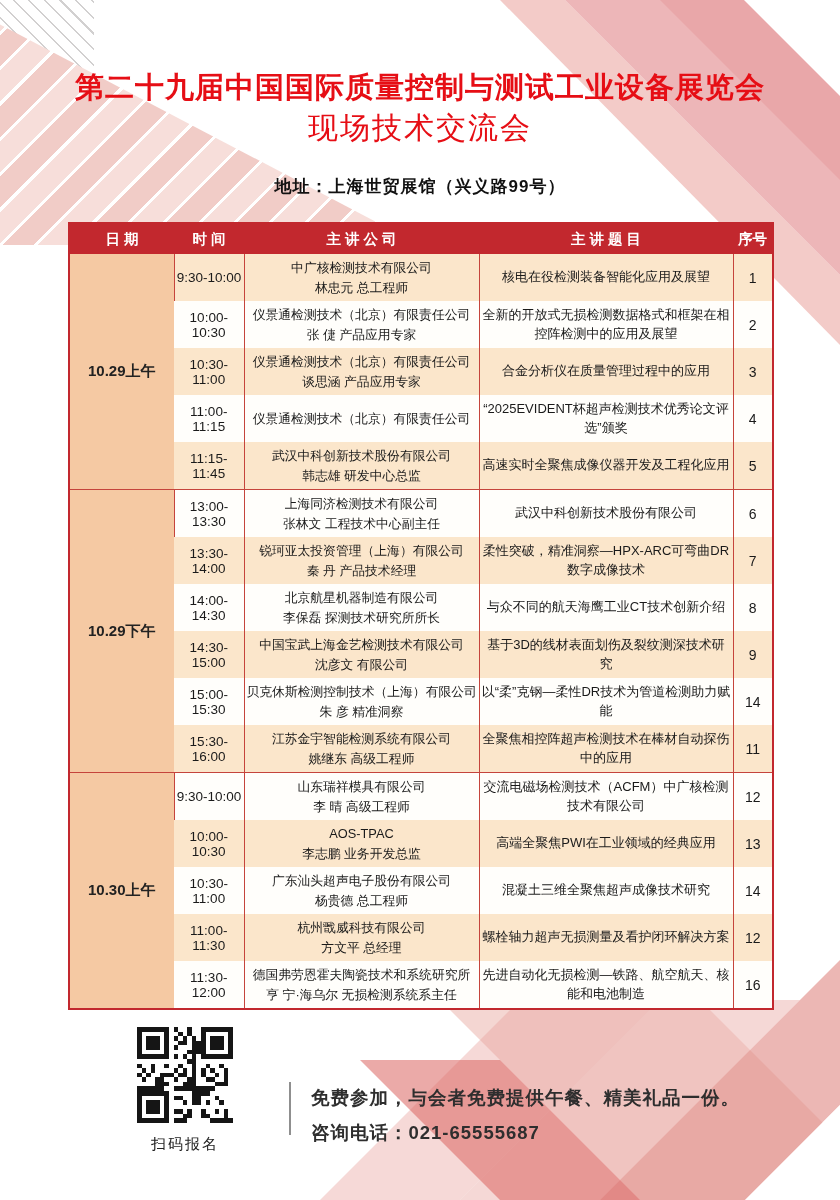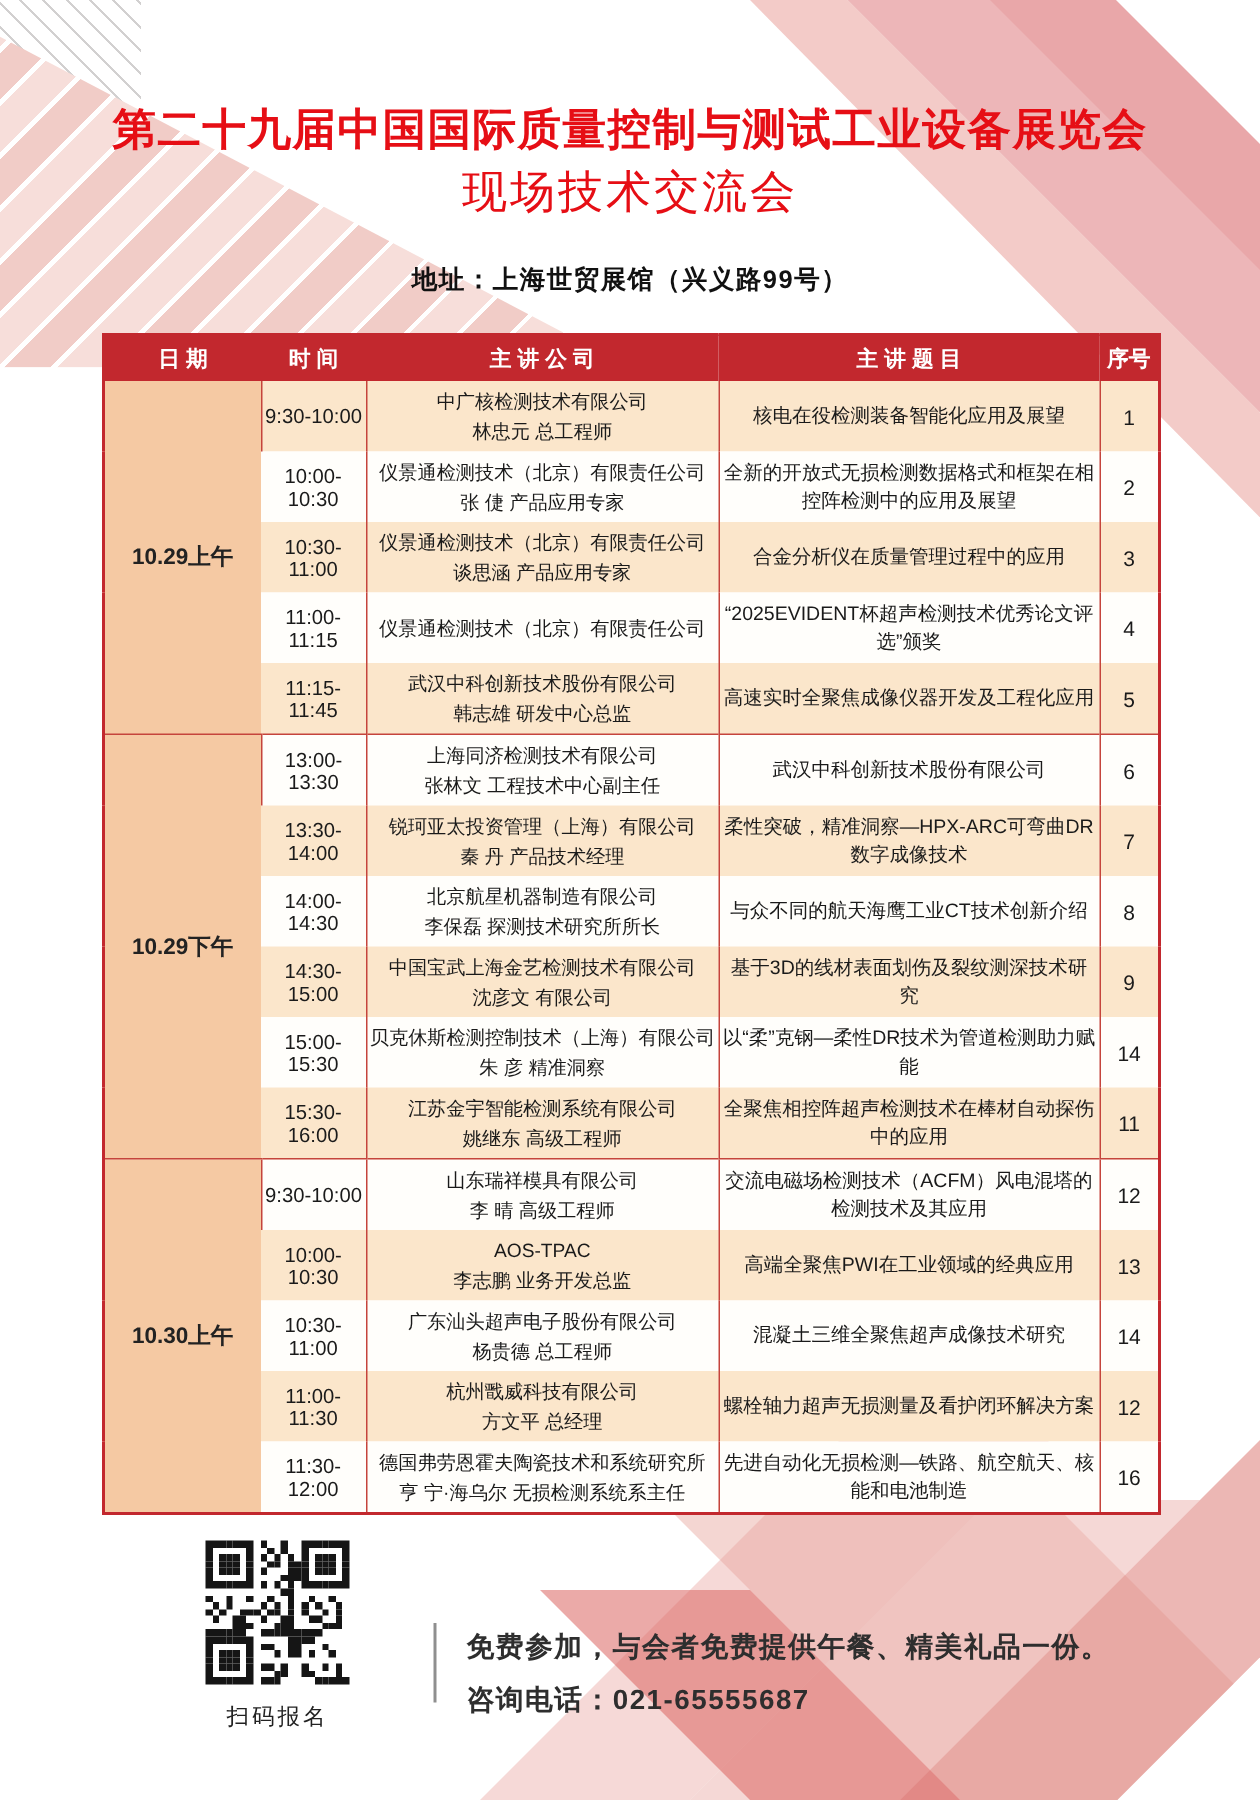--- a/index.html
+++ b/index.html
@@ -197,21 +197,21 @@
             <td class="topic-cell">全聚焦相控阵超声检测技术在棒材自动探伤中的应用</td>
             <td class="serial-cell">11</td>
           </tr>
           <tr class="even group-first">
             <td class="date-cell" rowspan="5">10.30上午</td>
             <td class="time-cell">9:30-10:00</td>
             <td class="company-cell">
               <div class="company-name">山东瑞祥模具有限公司</div>
               <div class="speaker-name">李 晴 高级工程师</div>
             </td>
-            <td class="topic-cell">交流电磁场检测技术（ACFM）风电混塔的检测技术及其应用</td>
+            <td class="topic-cell">交流电磁场检测技术（ACFM）中广核检测技术有限公司</td>
             <td class="serial-cell">12</td>
           </tr>
           <tr class="odd">
             <td class="time-cell">10:00-10:30</td>
             <td class="company-cell">
               <div class="company-name">AOS-TPAC</div>
               <div class="speaker-name">李志鹏 业务开发总监</div>
             </td>
             <td class="topic-cell">高端全聚焦PWI在工业领域的经典应用</td>
             <td class="serial-cell">13</td>

